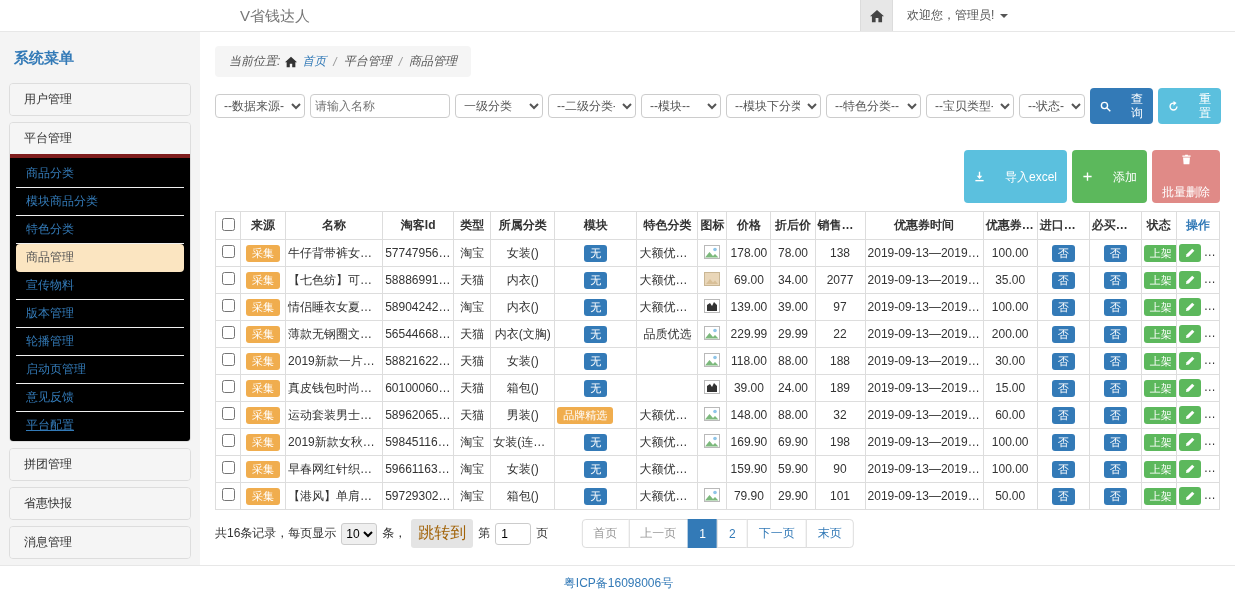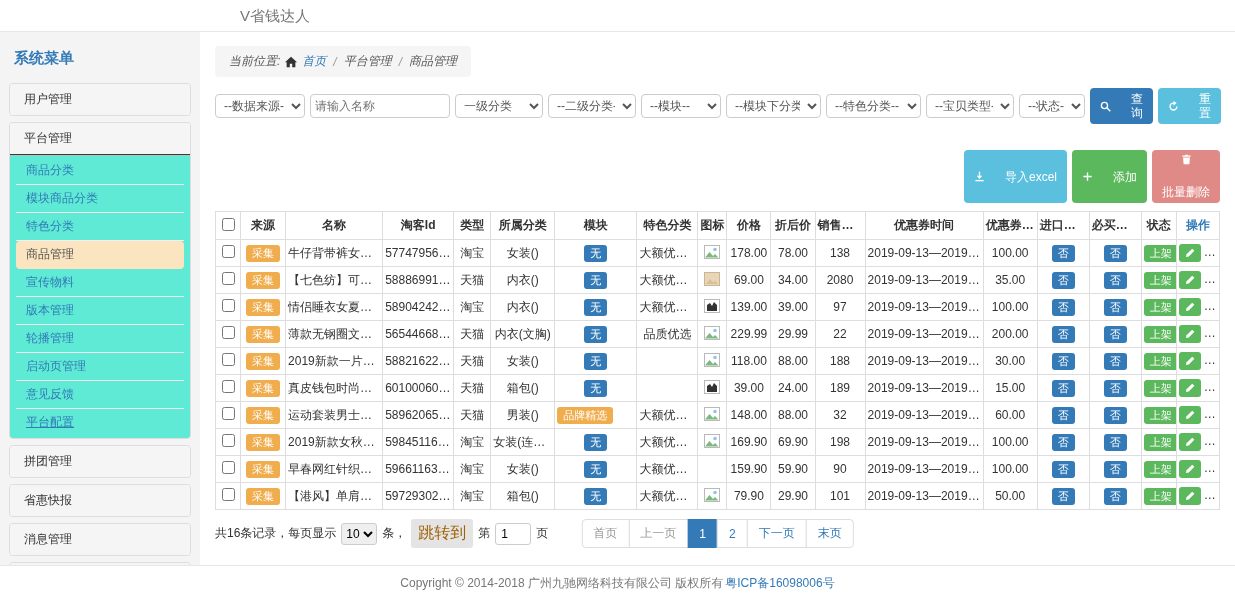--- a/index.html
+++ b/index.html
@@ -16,21 +16,21 @@
   .home-box { width:33px; background:#e7e7e7; border-left:1px solid #dcdcdc; border-right:1px solid #dcdcdc;
     display:flex; align-items:center; justify-content:center; cursor:pointer; }
   .welcome { display:flex; align-items:center; gap:6px; padding:0 14px; color:#555; cursor:pointer; }
   .caret { width:0; height:0; border-left:4px solid transparent; border-right:4px solid transparent; border-top:4px solid #555; }
   
   .main { display:flex; height:533px; overflow:hidden; }
   .sidebar { width:200px; flex:none; padding:10px 9px 0; overflow:hidden; }
   .side-title { color:#337ab7; font-size:15px; font-weight:bold; padding:7px 5px 9px; }
   .panel { border:1px solid #ddd; border-radius:4px; margin-top:6px; background:#f5f5f5; overflow:hidden; }
   .panel-head { padding:7px 14px; color:#333; cursor:pointer; background:#f5f5f5; }
-  .panel-body { background:#5eead4; border-top:1px solid #7f1d1d; padding:2px 6px; }
+  .panel-body { background:#000000; border-top:4px solid #7f1d1d; padding:2px 6px; }
   .side-link { display:block; padding:5px 10px; color:#337ab7; border-bottom:1px solid #f0f0f0; cursor:pointer; }
   .panel-body .side-link:last-child { border-bottom:none;text-decoration:underline; }
   .side-link.active { background:#fbe5c1; border-radius:4px; color:#555; border-bottom-color:transparent; }
   .content { flex:1; background:#fff; padding:14px 15px 0; overflow:hidden; }
   
   .breadcrumb { display:inline-flex; align-items:center; gap:5px; background:#f5f5f5; border-radius:4px;
     padding:7px 14px; margin-bottom:11px; color:#555;font-style:italic; }
   .breadcrumb a { color:#337ab7; text-decoration:none; cursor:pointer; }
   .breadcrumb .sep { color:#999; padding:0 2px; }
   
@@ -74,20 +74,33 @@
   .footer { position:absolute; left:0; right:0; bottom:0; height:35px; background:#fff; border-top:1px solid #e7e7e7;
     display:flex; align-items:center; justify-content:center; color:#777; z-index:5; }
   .footer a { color:#337ab7; text-decoration:none; margin-left:2px; cursor:pointer; }
   .icn { display:inline-flex; align-items:center; }
 </style>
 </head>
 <body>
 
 <div class="topbar">
   <div class="brand">V省钱达人</div>
+  <div class="topbar-right">
+    <div class="home-box">
+      <span class="icn">
+        <svg width="14" height="14" viewBox="0 0 16 16" fill="#444">
+            <path d="M8 1L0 8.2h2.2V15h4.2v-4.6h3.2V15h4.2V8.2H16z"></path>
+          </svg>
+      </span>
+    </div>
+    <div class="welcome">
+      <span>欢迎您，管理员!</span>
+      <span class="caret"></span>
+    </div>
+  </div>
 </div>
 
 <div class="main">
 
   <aside class="sidebar">
     <div class="side-title">系统菜单</div>
     <div id="sidebar-sections">
         <div class="panel">
           <div class="panel-head">用户管理</div>
         </div>
@@ -283,21 +296,21 @@
             <td><span class="badge badge-primary">无</span></td>
             <td>大额优惠券</td>
             <td><span class="icn">
                 <svg width="16" height="14" viewBox="0 0 16 14">
                   <rect x="0.5" y="0.5" width="15" height="13" fill="#e9d6b8" stroke="#c9b694"></rect>
                   <path d="M2 12l4-5 3 3.5 2-2 3 3.5z" fill="#d8bf97"></path>
                 </svg>
               </span></td>
             <td>69.00</td>
             <td>34.00</td>
-            <td>2080</td>
+            <td>2077</td>
             <td>2019-09-13—2019-09-18</td>
             <td>35.00</td>
             <td><span class="badge badge-primary">否</span></td>
             <td><span class="badge badge-primary">否</span></td>
             <td><span class="badge badge-success">上架</span></td>
             <td><button class="op-btn op-edit">
                 <svg width="10" height="10" viewBox="0 0 16 16" fill="#fff">
                   <path d="M11.5 1l3.5 3.5L6 13.5 1.5 14.5 2.5 10z"></path>
                 </svg>
               </button><button class="op-btn op-del">
@@ -589,15 +602,14 @@
           <button class="pg-btn active">1</button>
           <button class="pg-btn">2</button>
           <button class="pg-btn">下一页</button>
           <button class="pg-btn">末页</button>
         </div>
     </div>
   </section>
 </div>
 
 <div class="footer">
-  <span>Copyright © 2014-2018 广州九驰网络科技有限公司 版权所有</span>
   <a>粤ICP备16098006号</a>
 </div>
 
 </body></html>

